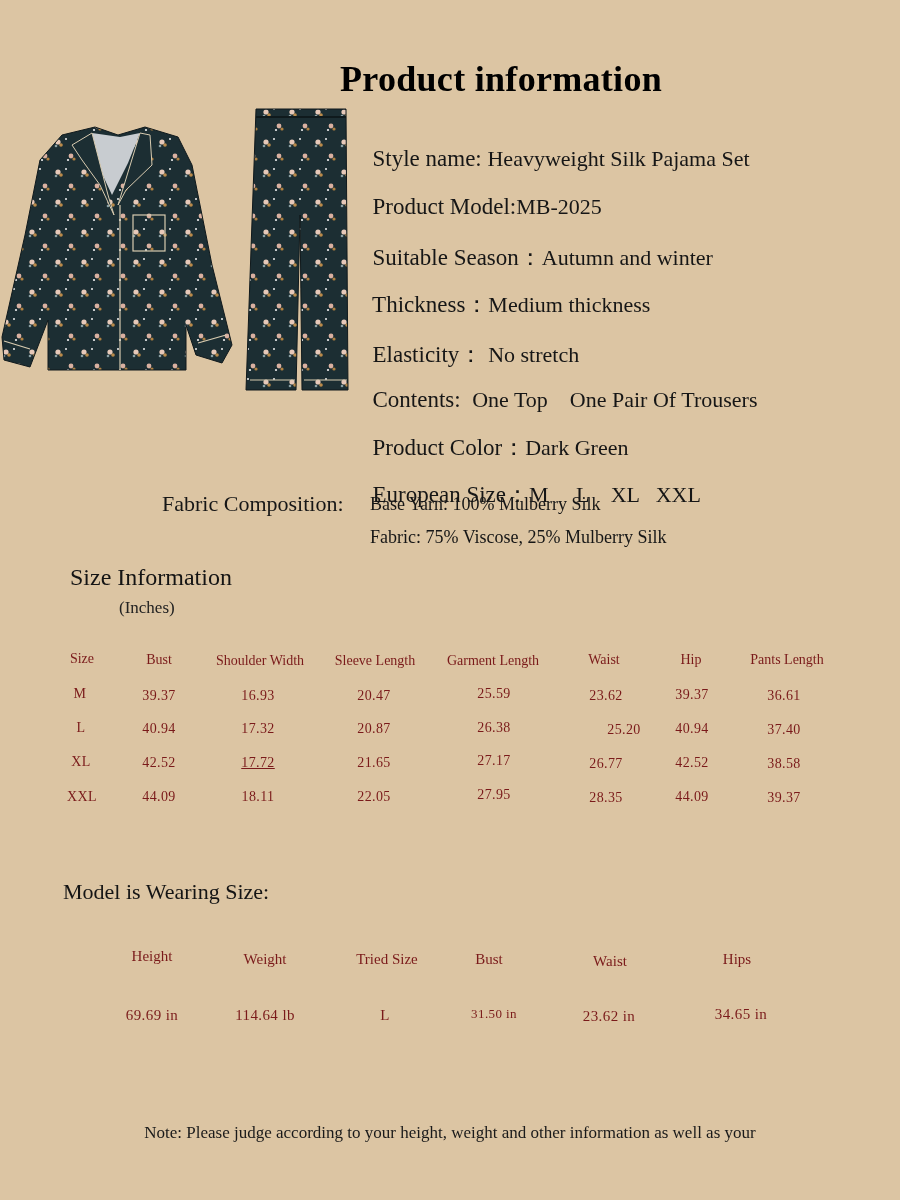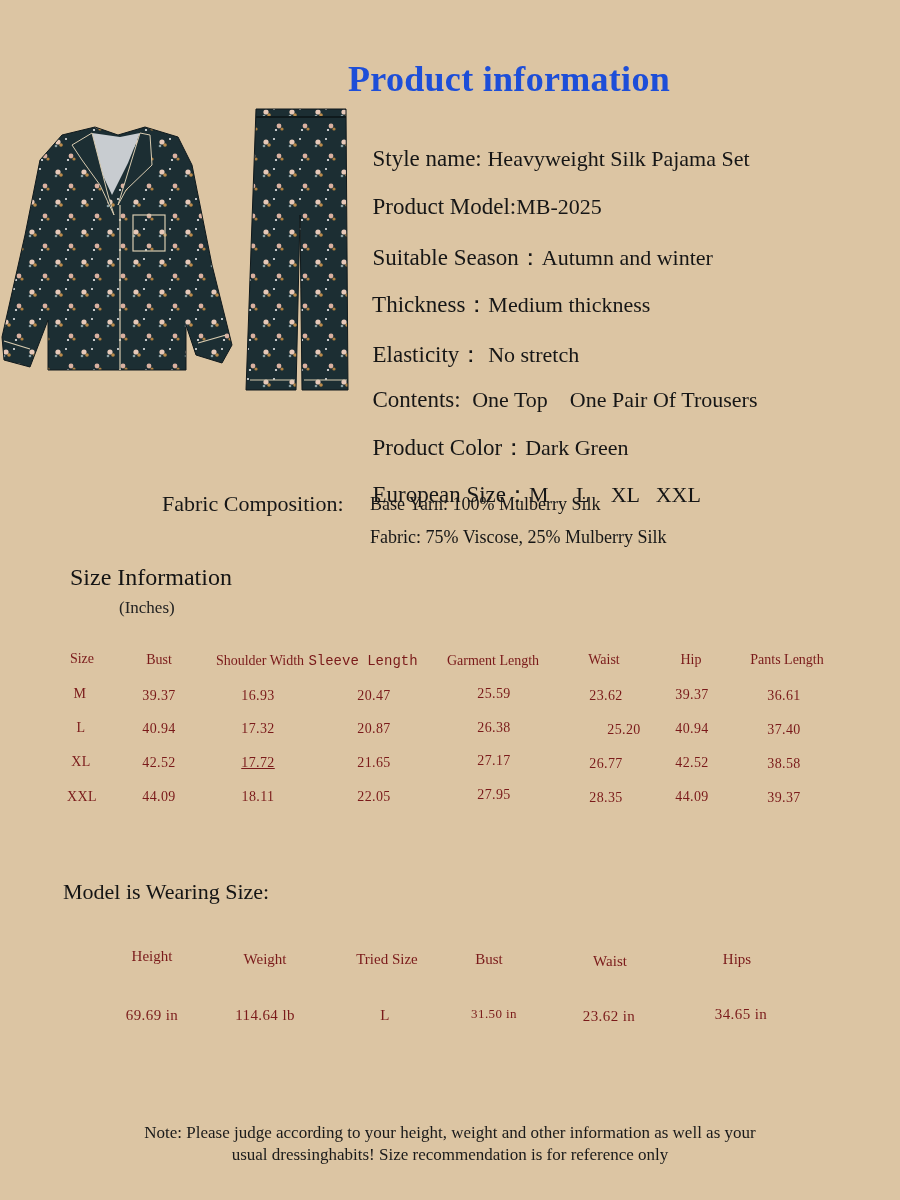--- a/index.html
+++ b/index.html
@@ -6,26 +6,26 @@
   body {
     width: 900px; height: 1200px;
     background: #dcc5a3;
     font-family: "DejaVu Serif", "Liberation Serif", serif;
     color: #111;
     position: relative;
     overflow: hidden;
   }
   .abs { position: absolute; }
   .title {
-    left: 348px; top: 58px;
+    left: 340px; top: 58px;
     font-family: "Liberation Serif", serif;
     font-weight: bold;
     font-size: 36px;
     letter-spacing: 0.3px;
-    color: #1d4ed8;
+    color: #000000;
   }
   .spec {
     font-family: "Liberation Serif", serif;
     font-size: 23px;
     color: #161616;
     white-space: pre;
   }
   .spec .lbl { }
   .spec .val { font-size: 22px; }
   .fabric {
@@ -135,21 +135,21 @@
 
 <div class="abs h2" style="left:70px;top:564px;">Size Information</div>
 <div class="abs sub" style="left:119px;top:598px;">(Inches)</div>
 
 <div>
 
   <div>
     <span class="cell hdr" style="left:82px;top:651px;">Size</span>
     <span class="cell hdr" style="left:159px;top:652px;">Bust</span>
     <span class="cell hdr" style="left:260px;top:653px;">Shoulder Width</span>
-    <span class="cell hdr" style="left:363px;top:653px;font-family:Liberation Mono, monospace;">Sleeve Length</span>
+    <span class="cell hdr" style="left:375px;top:653px;">Sleeve Length</span>
     <span class="cell hdr" style="left:493px;top:653px;">Garment Length</span>
     <span class="cell hdr" style="left:604px;top:652px;">Waist</span>
     <span class="cell hdr" style="left:691px;top:652px;">Hip</span>
     <span class="cell hdr" style="left:787px;top:652px;">Pants Length</span>
   </div>
 
   <div>
     <span class="cell num" style="left:80px;top:686px;">M</span>
     <span class="cell num" style="left:159px;top:688px;">39.37</span>
     <span class="cell num" style="left:258px;top:688px;">16.93</span>
@@ -210,14 +210,13 @@
     <span class="cell num" style="left:265px;top:1007px;font-size:15px;">114.64 lb</span>
     <span class="cell num" style="left:385px;top:1007px;font-size:15px;">L</span>
     <span class="cell num" style="left:494px;top:1006px;font-size:13px;">31.50 in</span>
     <span class="cell num" style="left:609px;top:1008px;font-size:15px;">23.62 in</span>
     <span class="cell num" style="left:741px;top:1006px;font-size:15px;">34.65 in</span>
   </div>
 </div>
 
 <div class="abs note">
   <div>Note: Please judge according to your height, weight and other information as well as your</div>
-  <div>usual dressinghabits! Size recommendation is for reference only</div>
 </div>
 
 </body></html>

